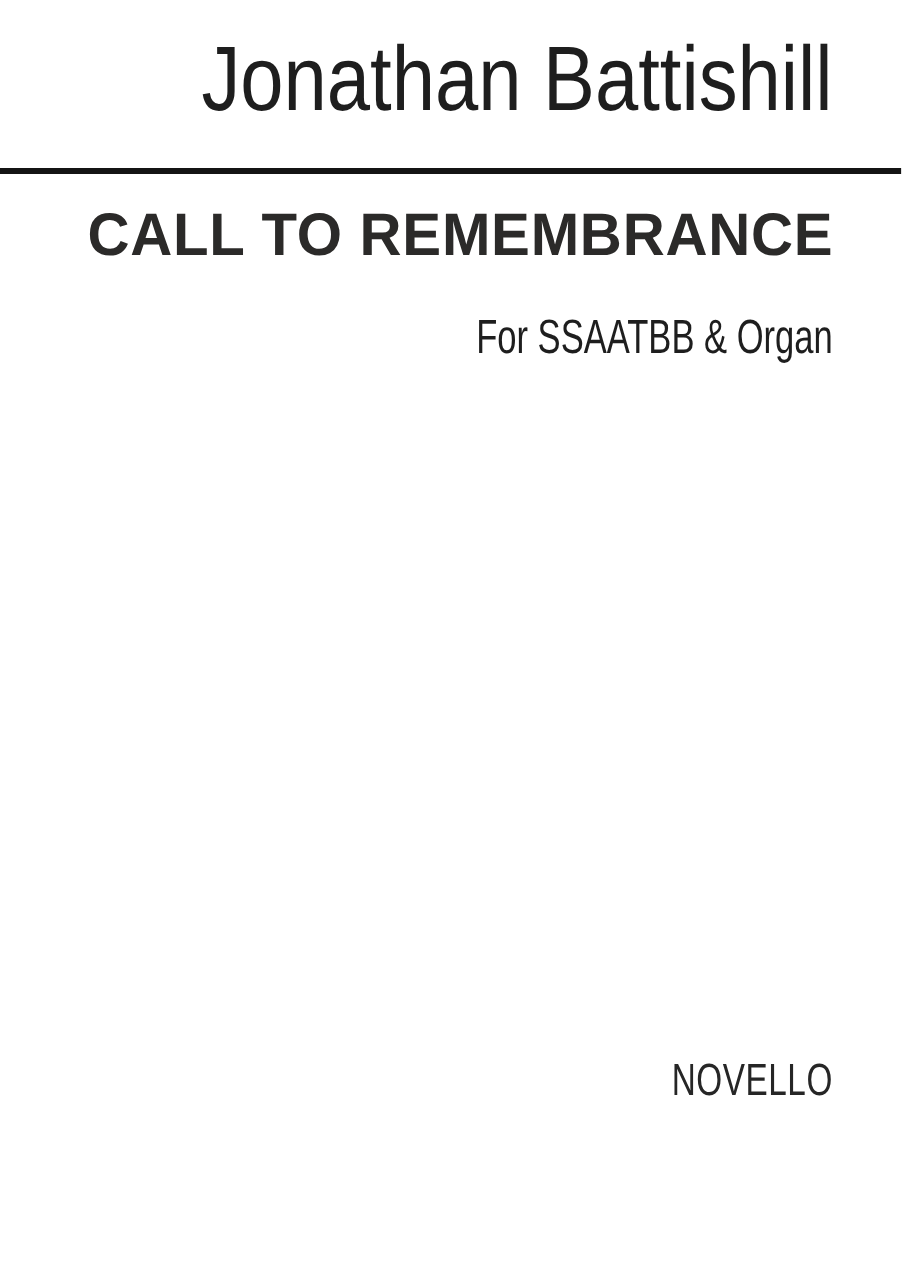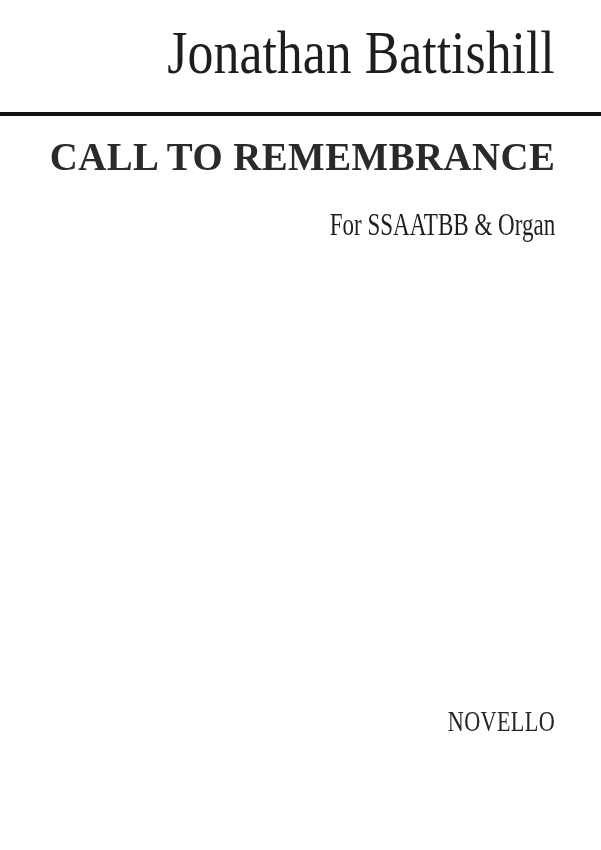--- a/index.html
+++ b/index.html
@@ -6,21 +6,21 @@
     margin: 0;
     padding: 0;
     background: #ffffff;
   }
   .cover-page {
     position: relative;
     width: 601px;
     height: 850px;
     background: #ffffff;
     overflow: hidden;
-    font-family: Liberation Serif, serif;
+    font-family: Liberation Sans, sans-serif;
   }
   .composer-name {
     position: absolute;
     top: 22px;
     right: 46px;
     font-size: 61px;
     font-weight: 300;
     line-height: 1;
     color: #1e1e1e;
     white-space: nowrap;

